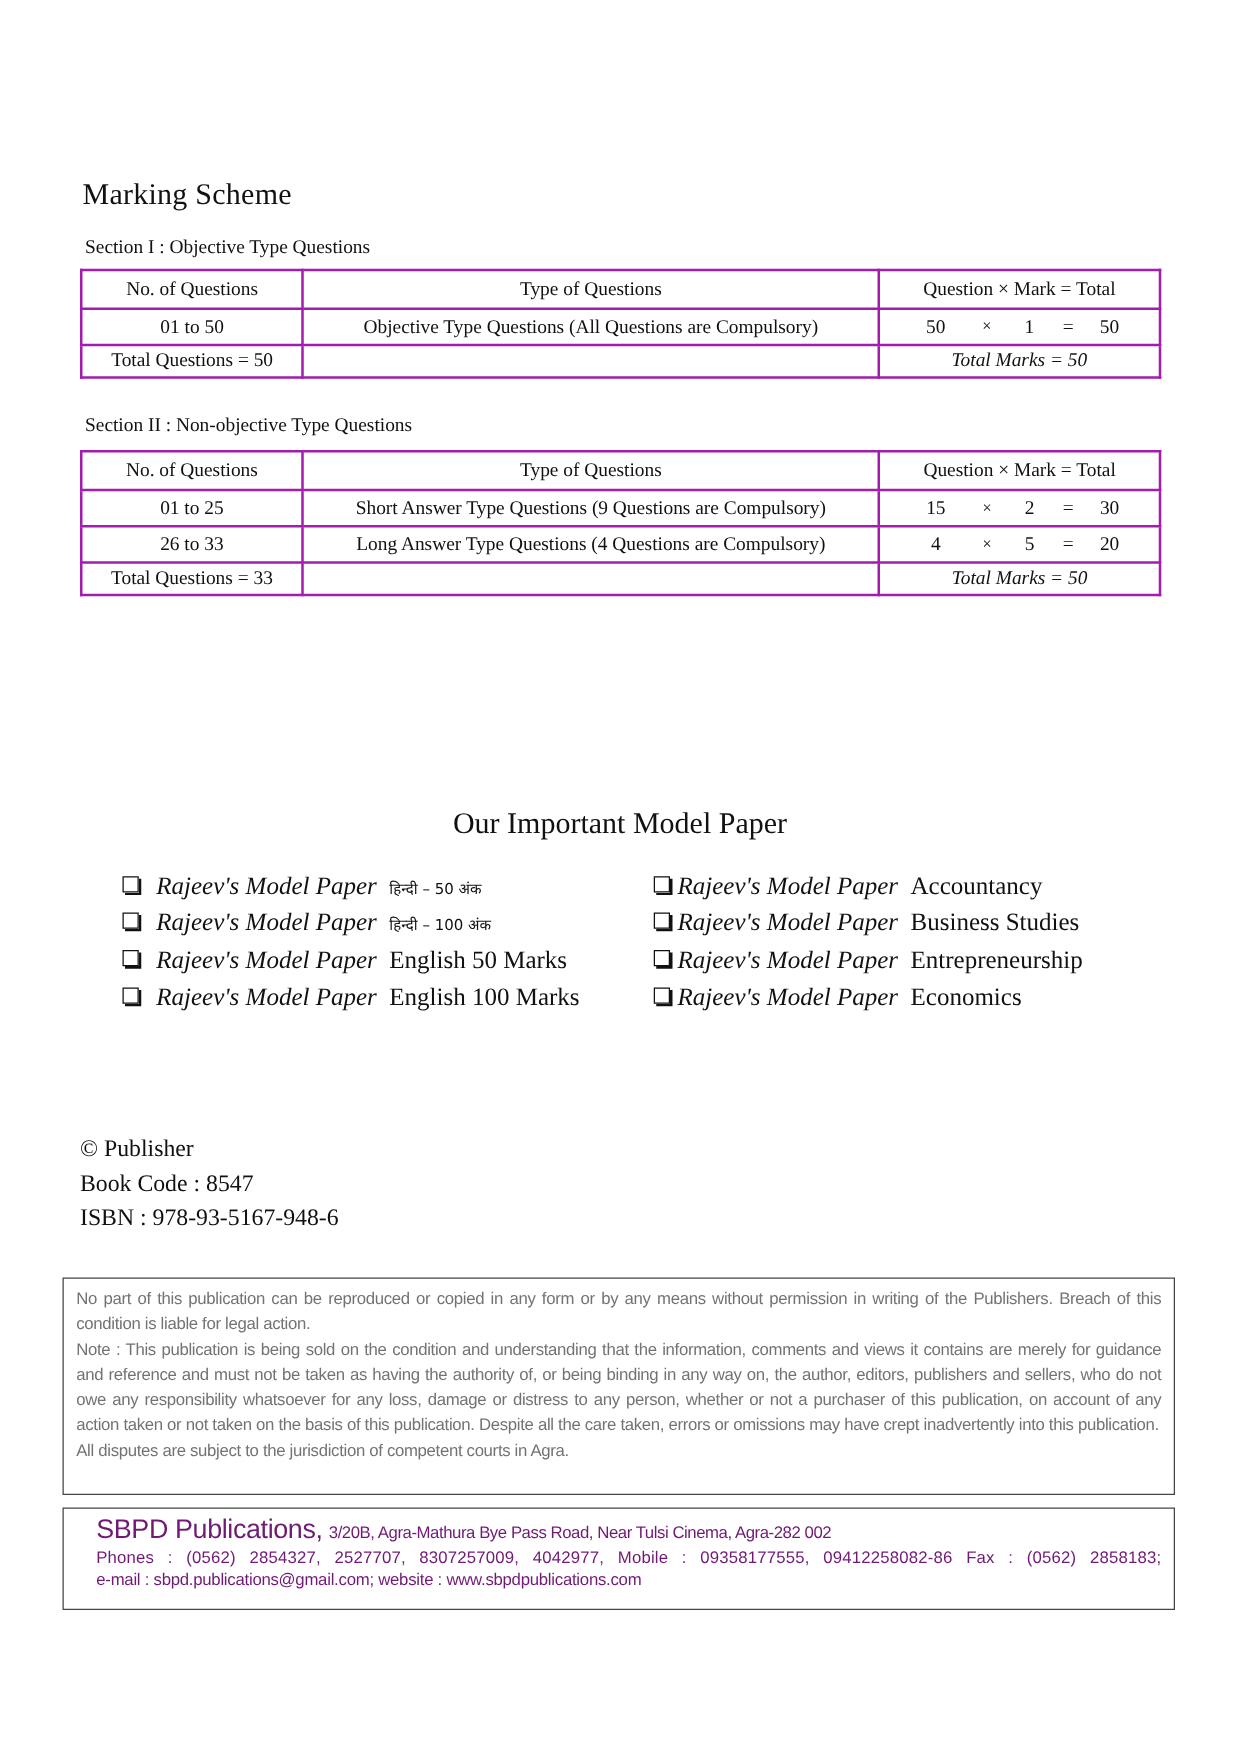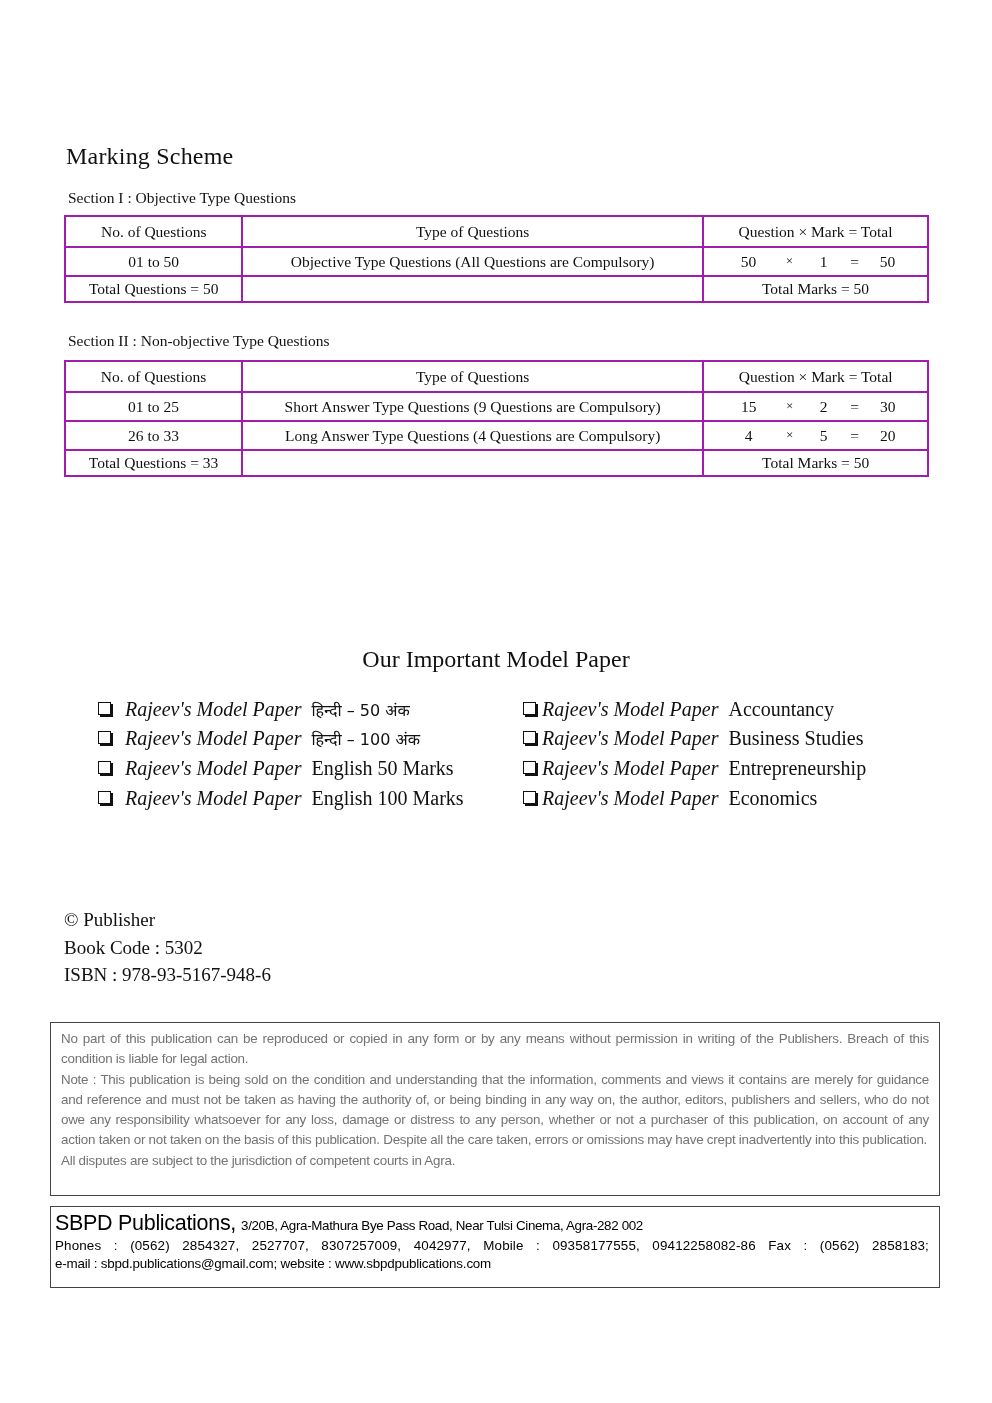--- a/index.html
+++ b/index.html
@@ -21,36 +21,36 @@
   td.c1 { width: 174px; }
   td.c2 { width: 463px; }
   td.c3 { width: 222px; }
   .qmt { display: flex; justify-content: center; gap: 0; }
   .qmt span { display: inline-block; text-align: center; }
   .qmt .n1 { width: 40px; }
   .qmt .x { width: 42px; font-size: 13px; }
   .qmt .n2 { width: 26px; }
   .qmt .eq { width: 36px; }
   .qmt .tot { width: 30px; }
-  td.totmarks { text-align: right; padding-right: 28px; }
+  td.totmarks { text-align: right; padding-right: 28px; font-style: italic; }
 
   .mp-title { left: 0; width: 992px; top: 646px; text-align: center; font-size: 24px; font-family: "Liberation Serif", serif; }
   .mp-list { font-family: "Liberation Serif", serif; }
   .mp-item { position: absolute; display: flex; align-items: baseline; font-size: 20px; white-space: nowrap; }
   .mp-item .box { display: inline-block; width: 11px; height: 11px; border: 1.5px solid #111; box-shadow: 2px 2px 0 #111; margin-right: 14px; position: relative; top: -1px; }
   .mp-item.right .box { margin-right: 6px; }
   .mp-item .brand { font-style: italic; margin-right: 10px; }
   .mp-item .subj { }
-  .mp-item .hindi { font-family: "DejaVu Sans", sans-serif; font-size: 16px; }
+  .mp-item .hindi { font-family: "DejaVu Sans", sans-serif; font-size: 12px; }
 
   .pubinfo { left: 64px; top: 906px; font-size: 19px; line-height: 27.5px; font-family: "Liberation Serif", serif; }
 
   .box-notice { left: 50px; top: 1022px; width: 890px; height: 174px; border: 1.5px solid #444; box-sizing: border-box; padding: 6px 10px 0 10px; font-family: "Liberation Sans", sans-serif; font-size: 13.4px; line-height: 20.3px; color: #737373; }
   .box-notice p { margin: 0; text-align: justify; letter-spacing: -0.25px; }
-  .box-pub { left: 50px; top: 1206px; width: 890px; height: 82px; border: 1.5px solid #444; box-sizing: border-box; padding: 4px 10px 0 4px; font-family: "Liberation Sans", sans-serif; font-size: 13.4px; color: #000000; }
+  .box-pub { left: 50px; top: 1206px; width: 890px; height: 82px; border: 1.5px solid #444; box-sizing: border-box; padding: 4px 10px 0 26px; font-family: "Liberation Sans", sans-serif; font-size: 13.4px; color: #701a75; }
   .box-pub .line1 { display: flex; align-items: baseline; }
   .box-pub .pubname { font-size: 21.5px; letter-spacing: -0.3px; }
   .box-pub .addr { font-size: 13.4px; margin-left: 5px; letter-spacing: -0.35px; }
   .box-pub .line2 { margin-top: 2px; text-align: justify; text-align-last: justify; letter-spacing: 0.15px; }
   .box-pub .line3 { margin-top: 3px; letter-spacing: -0.2px; }
 </style>
 </head>
 <body>
 
 <div class="abs title">Marking Scheme</div>
@@ -166,21 +166,21 @@
   </div>
   <div class="mp-item right" style="left:523px; top:787px;">
     <span class="box"></span>
     <span class="brand">Rajeev's Model Paper</span>
     <span class="subj">Economics</span>
   </div>
 </div>
 
 <div class="abs pubinfo">
   <div>© Publisher</div>
-  <div>Book Code : 5302</div>
+  <div>Book Code : 8547</div>
   <div>ISBN : 978-93-5167-948-6</div>
 </div>
 
 <div class="abs box-notice">
   <p>No part of this publication can be reproduced or copied in any form or by any means without permission in writing of the Publishers. Breach of this condition is liable for legal action.</p>
   <p>Note : This publication is being sold on the condition and understanding that the information, comments and views it contains are merely for guidance and reference and must not be taken as having the authority of, or being binding in any way on, the author, editors, publishers and sellers, who do not owe any responsibility whatsoever for any loss, damage or distress to any person, whether or not a purchaser of this publication, on account of any action taken or not taken on the basis of this publication. Despite all the care taken, errors or omissions may have crept inadvertently into this publication.</p>
   <p>All disputes are subject to the jurisdiction of competent courts in Agra.</p>
 </div>
 
 <div class="abs box-pub">

